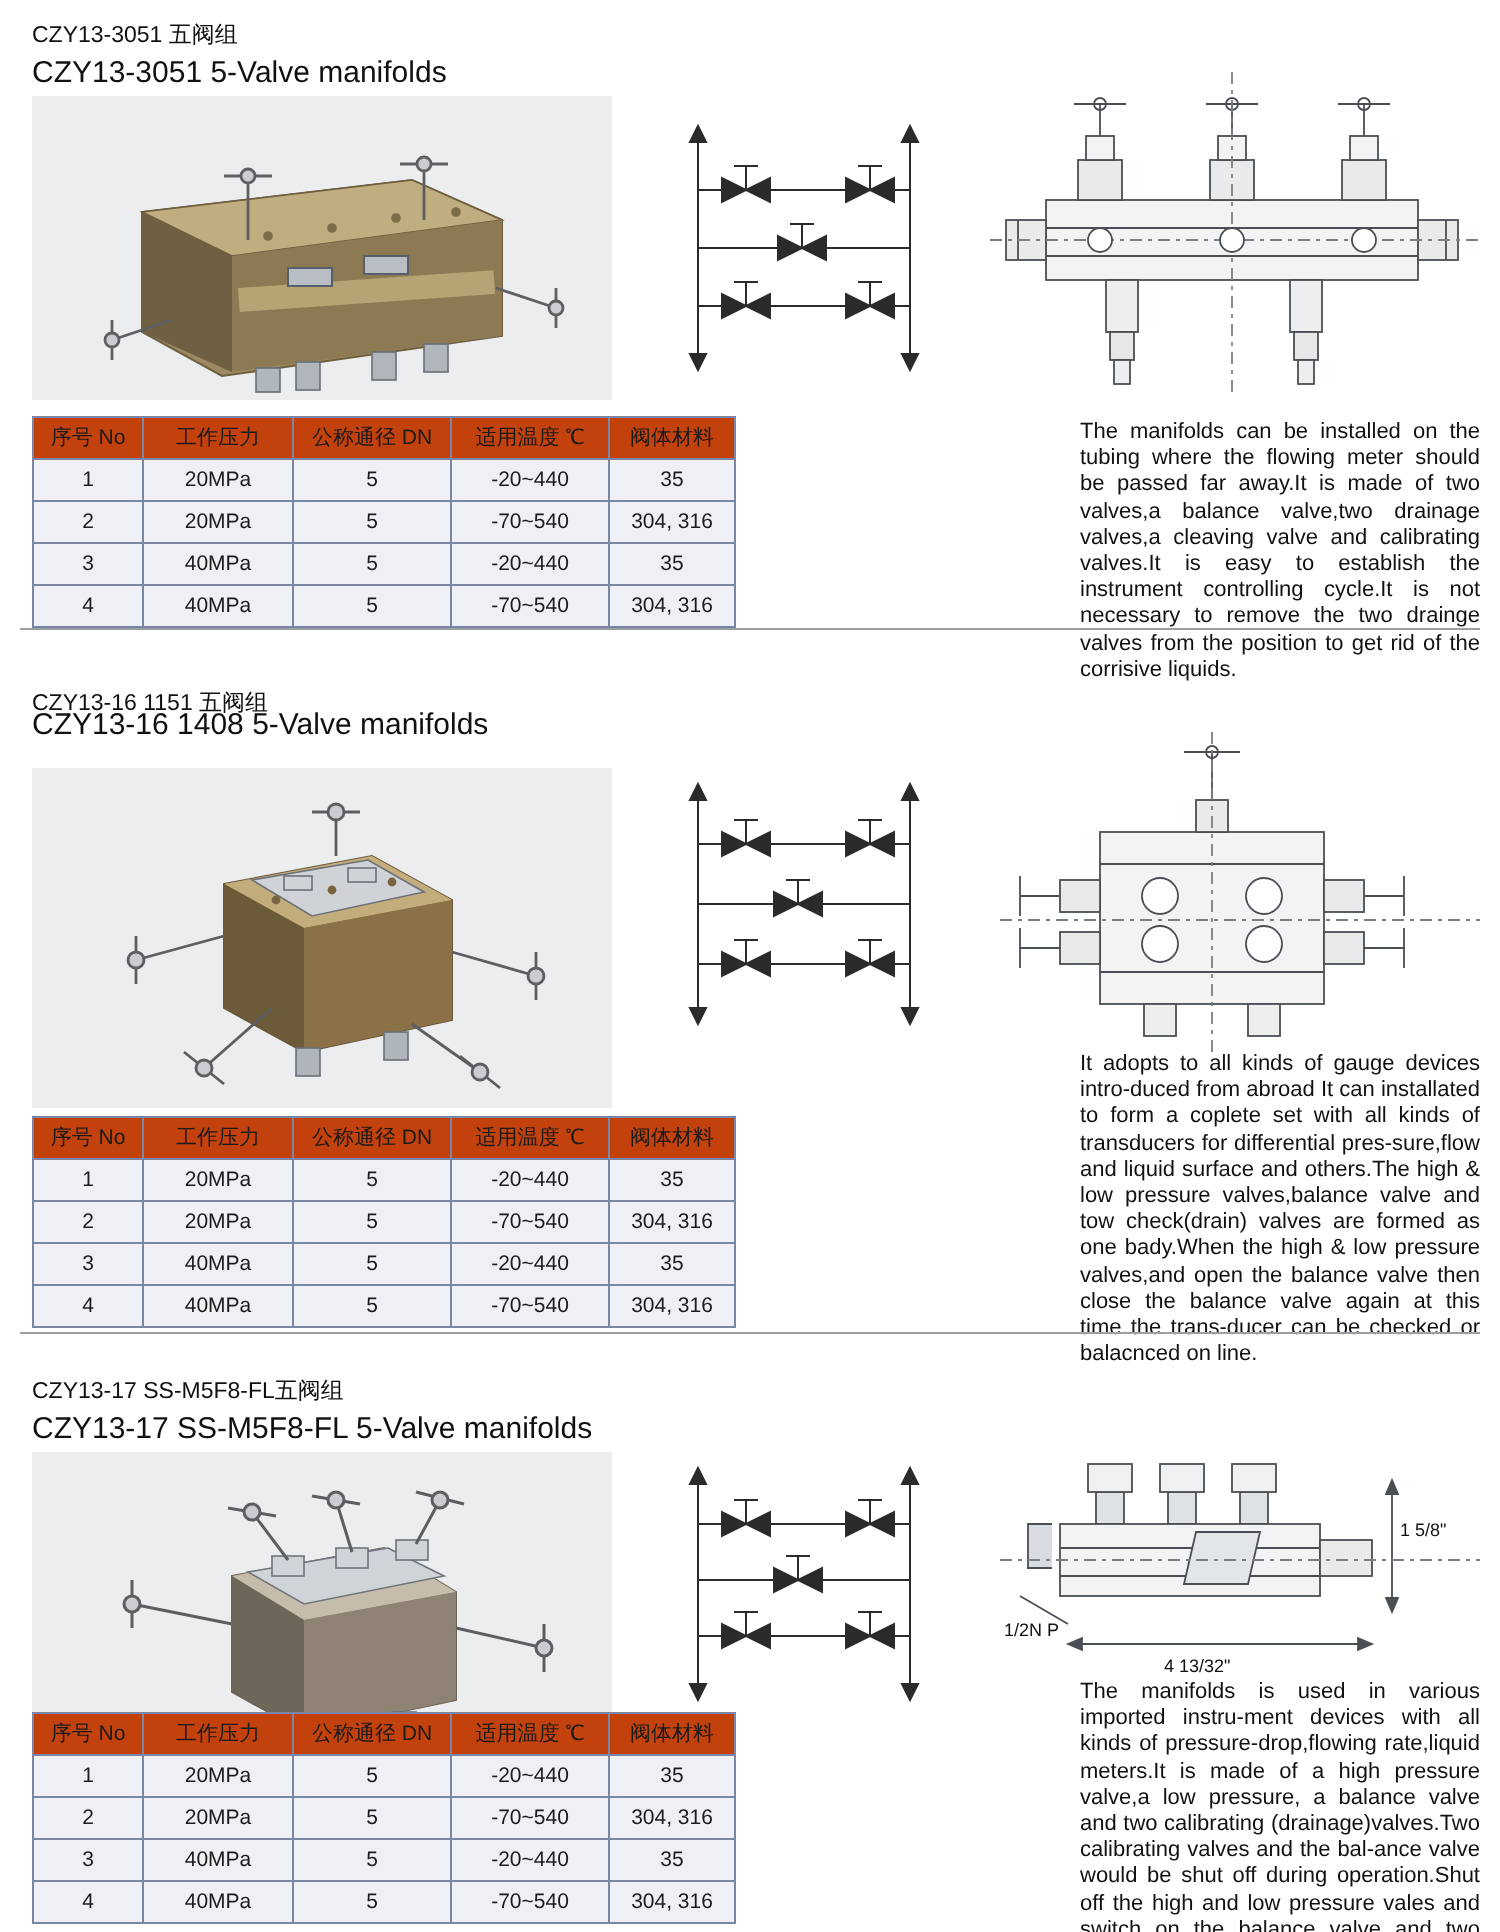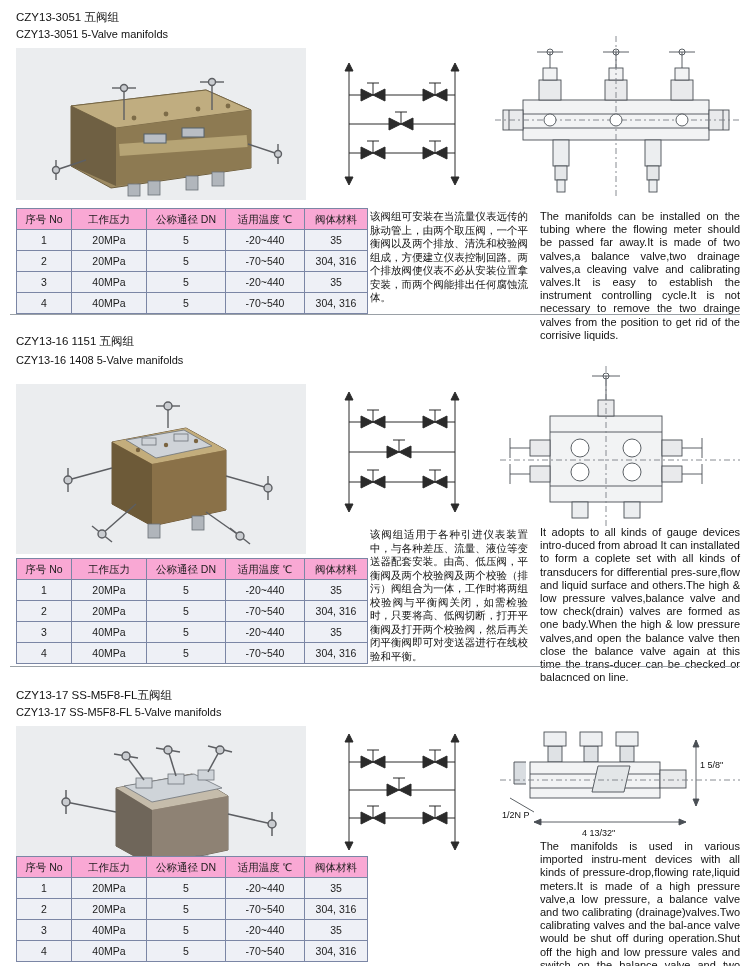--- a/index.html
+++ b/index.html
@@ -15,37 +15,37 @@
   .page{position:relative;width:750px;height:966px;}
 
   .section{position:absolute;left:0;width:684px;}
   .sec1{top:0;height:322px;}
   .sec2{top:322px;height:352px;}
   .sec3{top:674px;height:292px;}
 
   .hrule{position:absolute;left:10px;width:730px;height:1px;background:#9aa0a6;}
 
   .title{position:absolute;left:16px;font-size:11.5px;color:#111;white-space:nowrap;}
-  .title2{position:absolute;left:16px;font-size:11px;color:#111;white-space:nowrap;}
+  .title2{position:absolute;left:16px;font-size:15px;color:#111;white-space:nowrap;}
 
   
   .photo{position:absolute;background:#eceef0;}
 
   
   table.spec{position:absolute;border-collapse:collapse;background:#eef0f6;}
   table.spec th, table.spec td{
     border:1px solid #7b86a5;
     text-align:center;
     font-size:10.5px;
     color:#1b1b1b;
     padding:0;
     height:20px;
     line-height:20px;
   }
-  table.spec th{background:#f9a8d4;font-weight:normal;}
+  table.spec th{background:#c2410c;font-weight:normal;}
   table.spec td{background:#eef0f6;}
   .c0{width:54px}.c1{width:74px}.c2{width:78px}.c3{width:78px}.c4{width:62px}
 
   
   .cn{position:absolute;font-size:10.5px;line-height:13.5px;text-align:justify;color:#111;}
   .en{position:absolute;font-size:11px;line-height:13.2px;text-align:justify;color:#111;}
 
   
   .schem{position:absolute;}
   
@@ -239,29 +239,28 @@
       <tr>
         <td>4</td>
         <td>40MPa</td>
         <td>5</td>
         <td>-70~540</td>
         <td>304, 316</td>
       </tr>
     </tbody>
       </table>
 
-    <div class="cn" style="left:370px;top:210px;width:158px;">该阀组可安装在当流量仪表远传的脉动管上，由两个取压阀，一个平衡阀以及两个排放、清洗和校验阀组成，方便建立仪表控制回路。两个排放阀使仪表不必从安装位置拿安装，而两个阀能排出任何腐蚀流体。</div>
     <div class="en" style="left:540px;top:210px;width:200px;">The manifolds can be installed on the tubing where the flowing meter should be passed far away.It is made of two valves,a balance valve,two drainage valves,a cleaving valve and calibrating valves.It is easy to establish the instrument controlling cycle.It is not necessary to remove the two drainge valves from the position  to get rid of the corrisive liquids.</div>
 
     <div class="hrule" style="top:314px;"></div>
   </div>
 
   <div class="section sec2">
 
-    <div class="title" style="top:12px;">CZY13-16  1151 五阀组</div>
+    <div class="title" style="top:22px;">CZY13-16  1151 五阀组</div>
     <div class="title2" style="top:32px;">CZY13-16  1408 5-Valve manifolds</div>
 
     <div class="photo" style="left:16px;top:62px;width:290px;height:170px;">
       <svg width="290" height="170" viewBox="0 0 290 170">
         <rect x="0" y="0" width="290" height="170" fill="#ebedef"></rect>
 
         <polygon points="96,58 170,44 210,66 210,126 136,142 96,120" fill="#9a8158" stroke="#6a5638" stroke-width="1"></polygon>
         <polygon points="96,58 170,44 210,66 136,80" fill="#c3ad7c"></polygon>
         <polygon points="136,80 210,66 210,126 136,142" fill="#8a7148"></polygon>
         <polygon points="96,58 136,80 136,142 96,120" fill="#6d5a38"></polygon>
@@ -419,21 +418,20 @@
       <tr>
         <td>4</td>
         <td>40MPa</td>
         <td>5</td>
         <td>-70~540</td>
         <td>304, 316</td>
       </tr>
     </tbody>
       </table>
 
-    <div class="cn" style="left:370px;top:206px;width:158px;">该阀组适用于各种引进仪表装置中，与各种差压、流量、液位等变送器配套安装。由高、低压阀，平衡阀及两个校验阀及两个校验（排污）阀组合为一体，工作时将两组校验阀与平衡阀关闭，如需检验时，只要将高、低阀切断，打开平衡阀及打开两个校验阀，然后再关闭平衡阀即可对变送器进行在线校验和平衡。</div>
     <div class="en" style="left:540px;top:204px;width:200px;">It adopts to all kinds of gauge devices intro-duced from abroad It can installated to form a coplete set with all kinds of transducers for differential pres-sure,flow and liquid surface and others.The high &amp; low pressure valves,balance valve and tow check(drain) valves are formed as one bady.When the high &amp; low pressure valves,and open the balance valve  then close the balance valve again at this time the trans-ducer can be checked or balacnced on line.</div>
 
     <div class="hrule" style="top:344px;"></div>
   </div>
 
   <div class="section sec3">
 
     <div class="title" style="top:14px;text-align:right;">CZY13-17  SS-M5F8-FL五阀组</div>
     <div class="title2" style="top:32px;">CZY13-17  SS-M5F8-FL 5-Valve manifolds</div>
 

